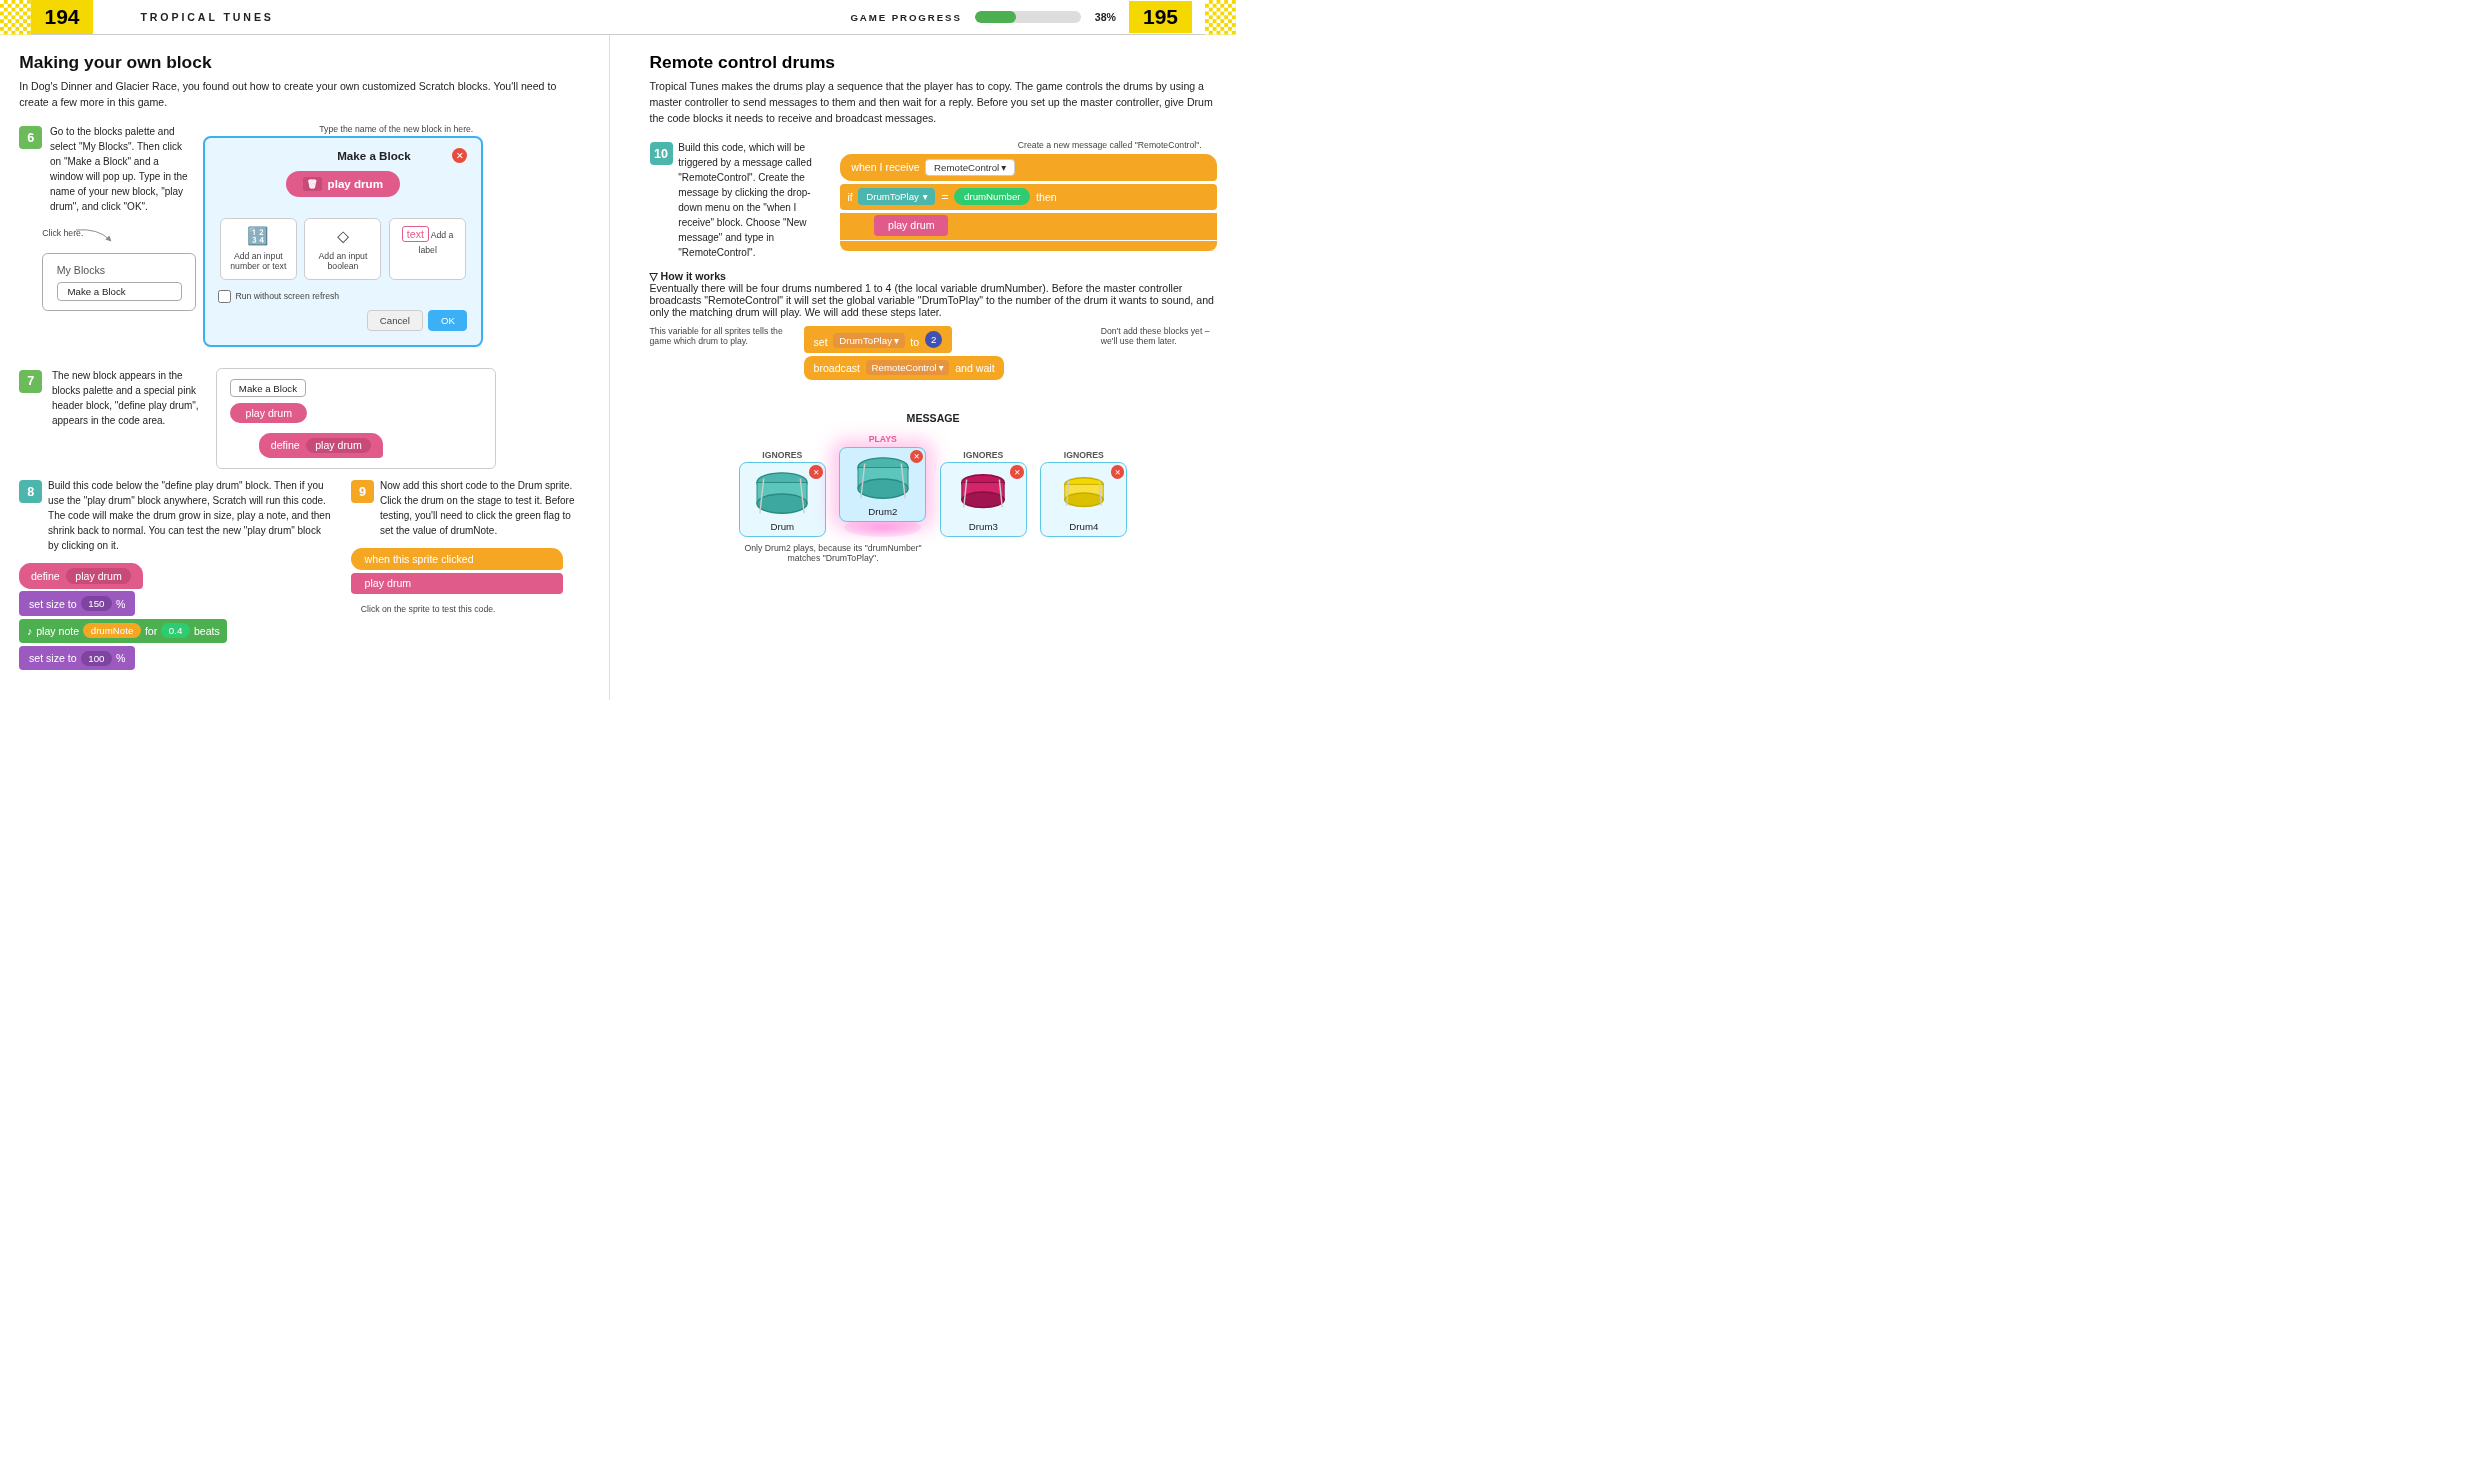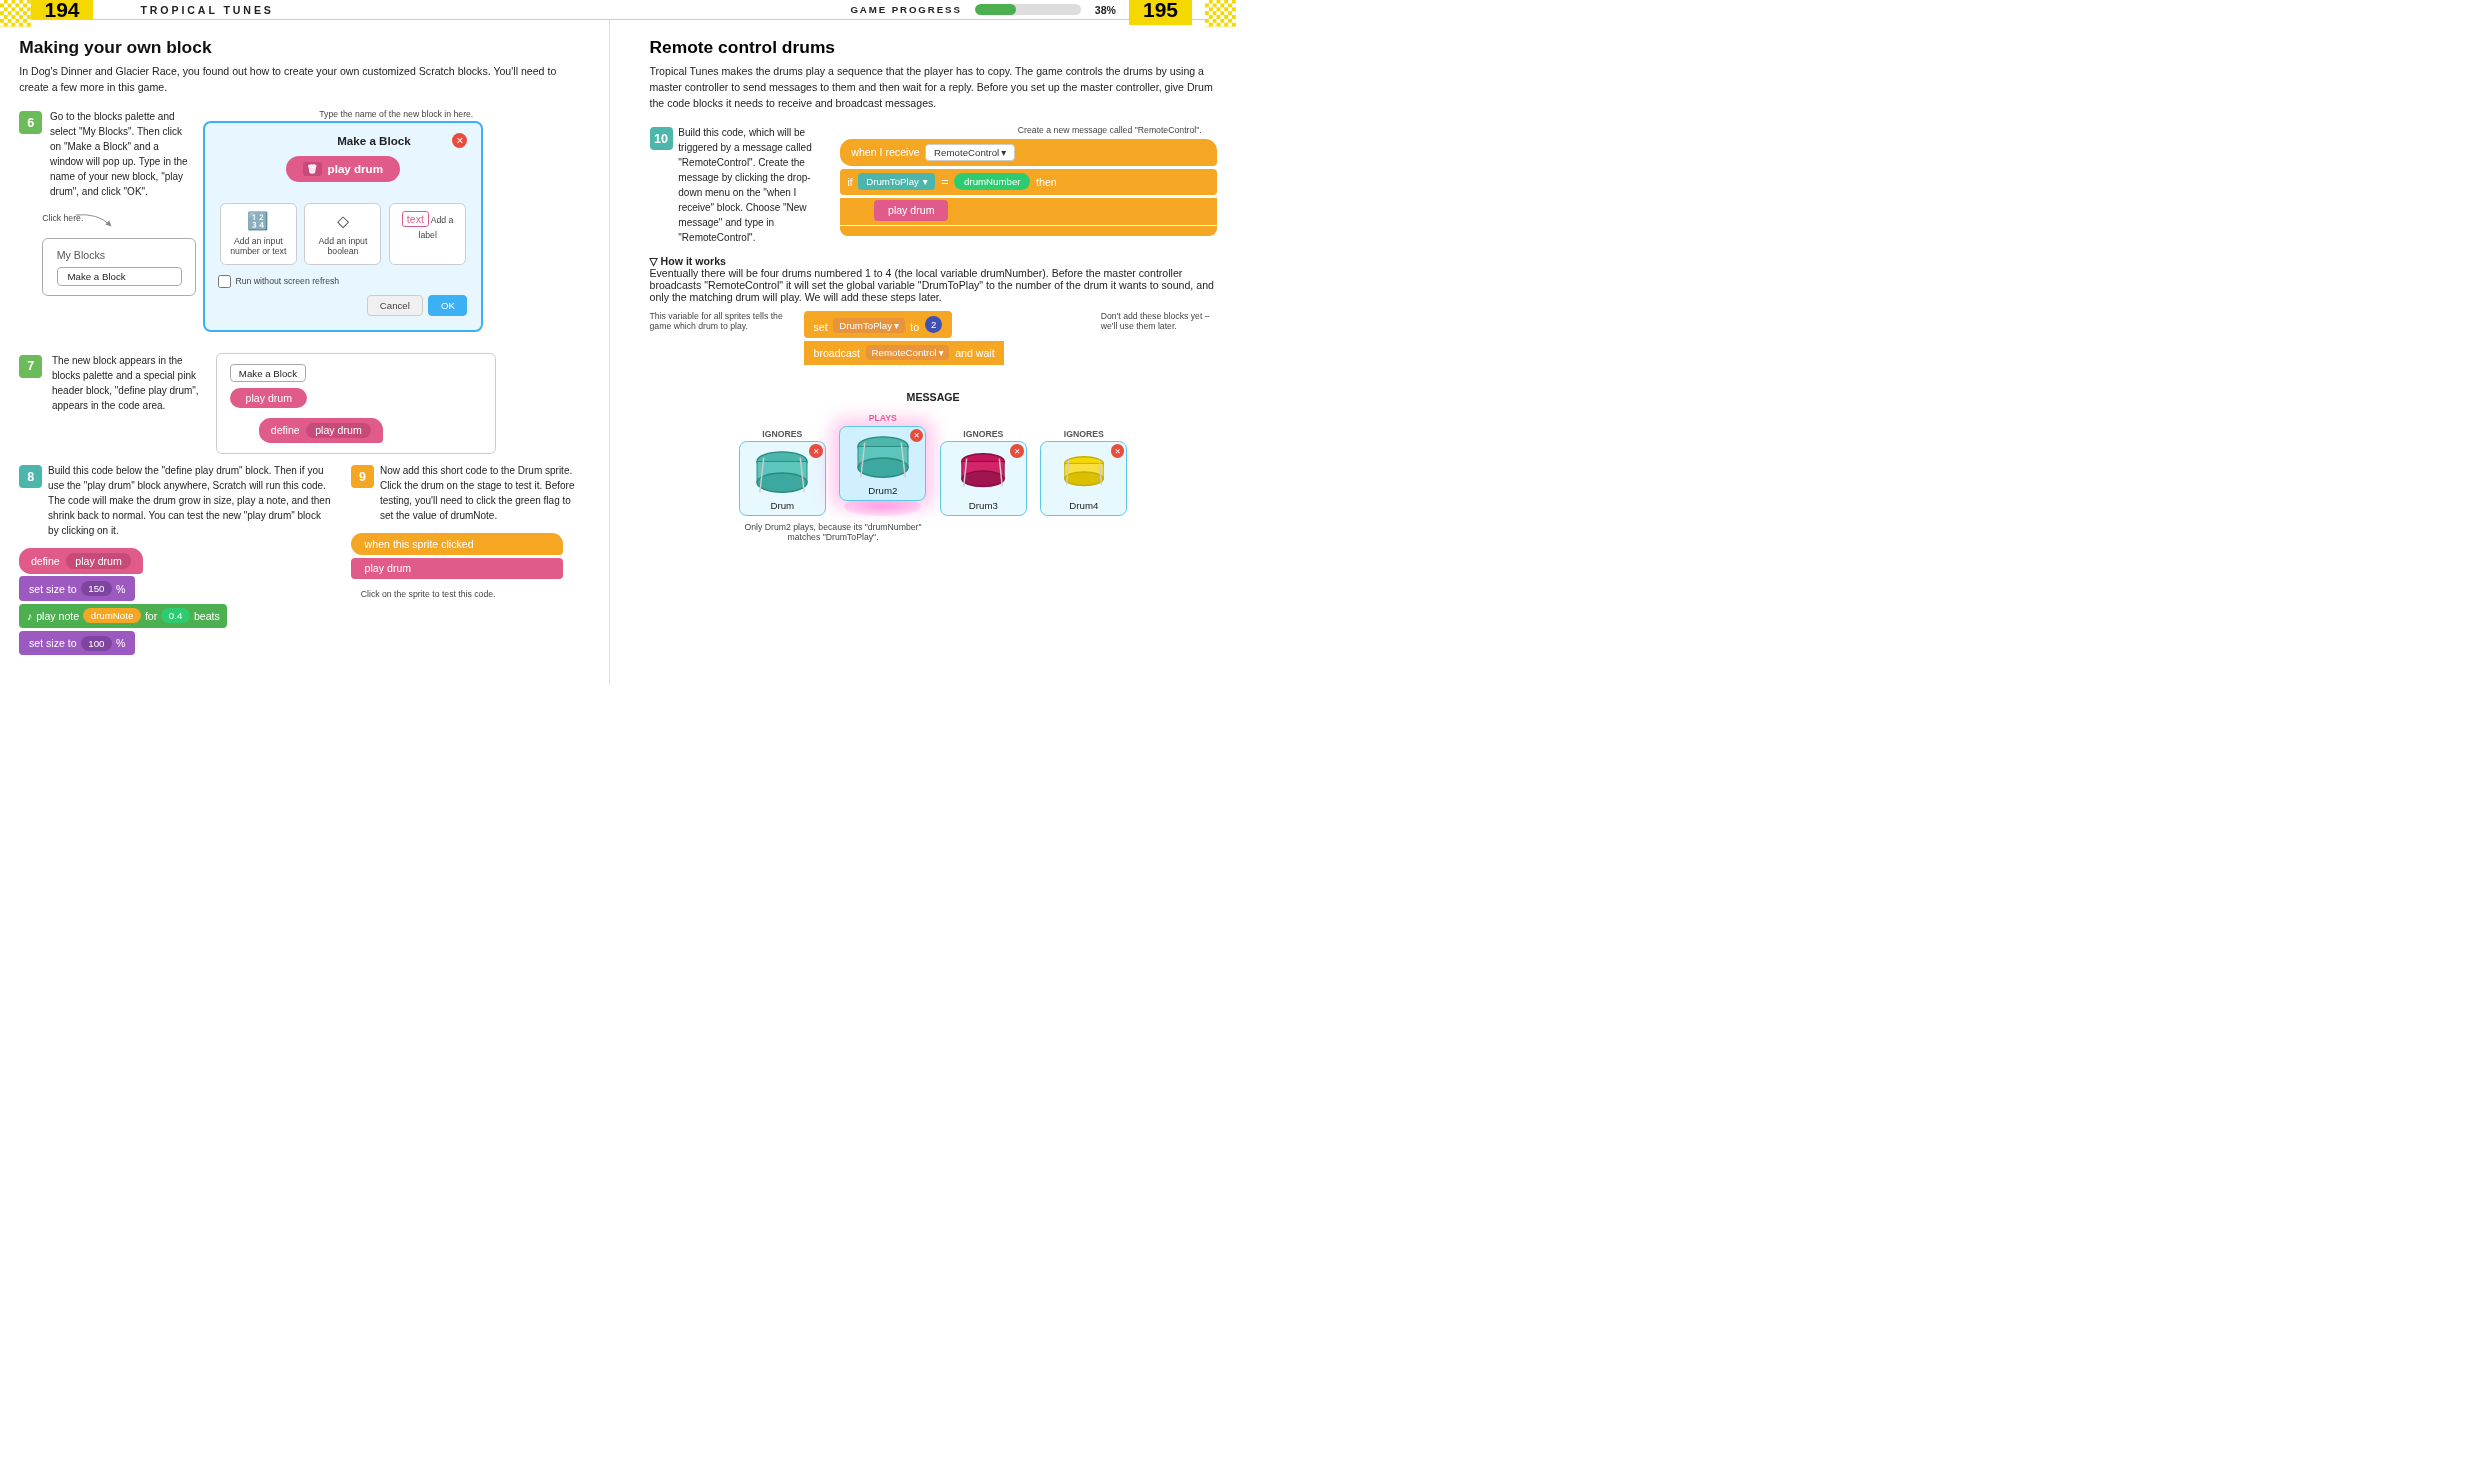--- a/index.html
+++ b/index.html
@@ -11,21 +11,21 @@
       overflow-x: hidden;
       font-size: 10.6px;
     }
 
     
     .header {
       display: flex;
       align-items: center;
       background: #fff;
       border-bottom: 1px solid #ccc;
-      height: 20px;
+      height: 35px;
       position: relative;
     }
     .page-num-left {
       background: #f5d800;
       font-size: 21px;
       font-weight: bold;
       padding: 3.9px 13.5px;
       display: flex;
       align-items: center;
       height: 100%;
@@ -522,27 +522,27 @@
       background: #3f51b5;
       border-radius: 50%;
       width: 17.4px; height: 17.4px;
       display: flex; align-items: center; justify-content: center;
       font-size: 9.7px;
       color: #fff;
     }
     .scratch-broadcast {
       background: #f5a623;
       color: #fff;
-      border-radius: 0;
+      border-radius: 8px;
       padding: 4.8px 9.7px;
       font-size: 10.6px;
       display: inline-flex;
       align-items: center;
       gap: 5.8px;
-      margin-bottom: 13px;
+      margin-bottom: 19px;
     }
     .scratch-broadcast .msg-label {
       background: #e8943c;
       border-radius: 3.9px;
       padding: 1.9px 5.8px;
       font-size: 9.7px;
       color: #fff;
       display: inline-flex;
       align-items: center;
       gap: 1.9px;

